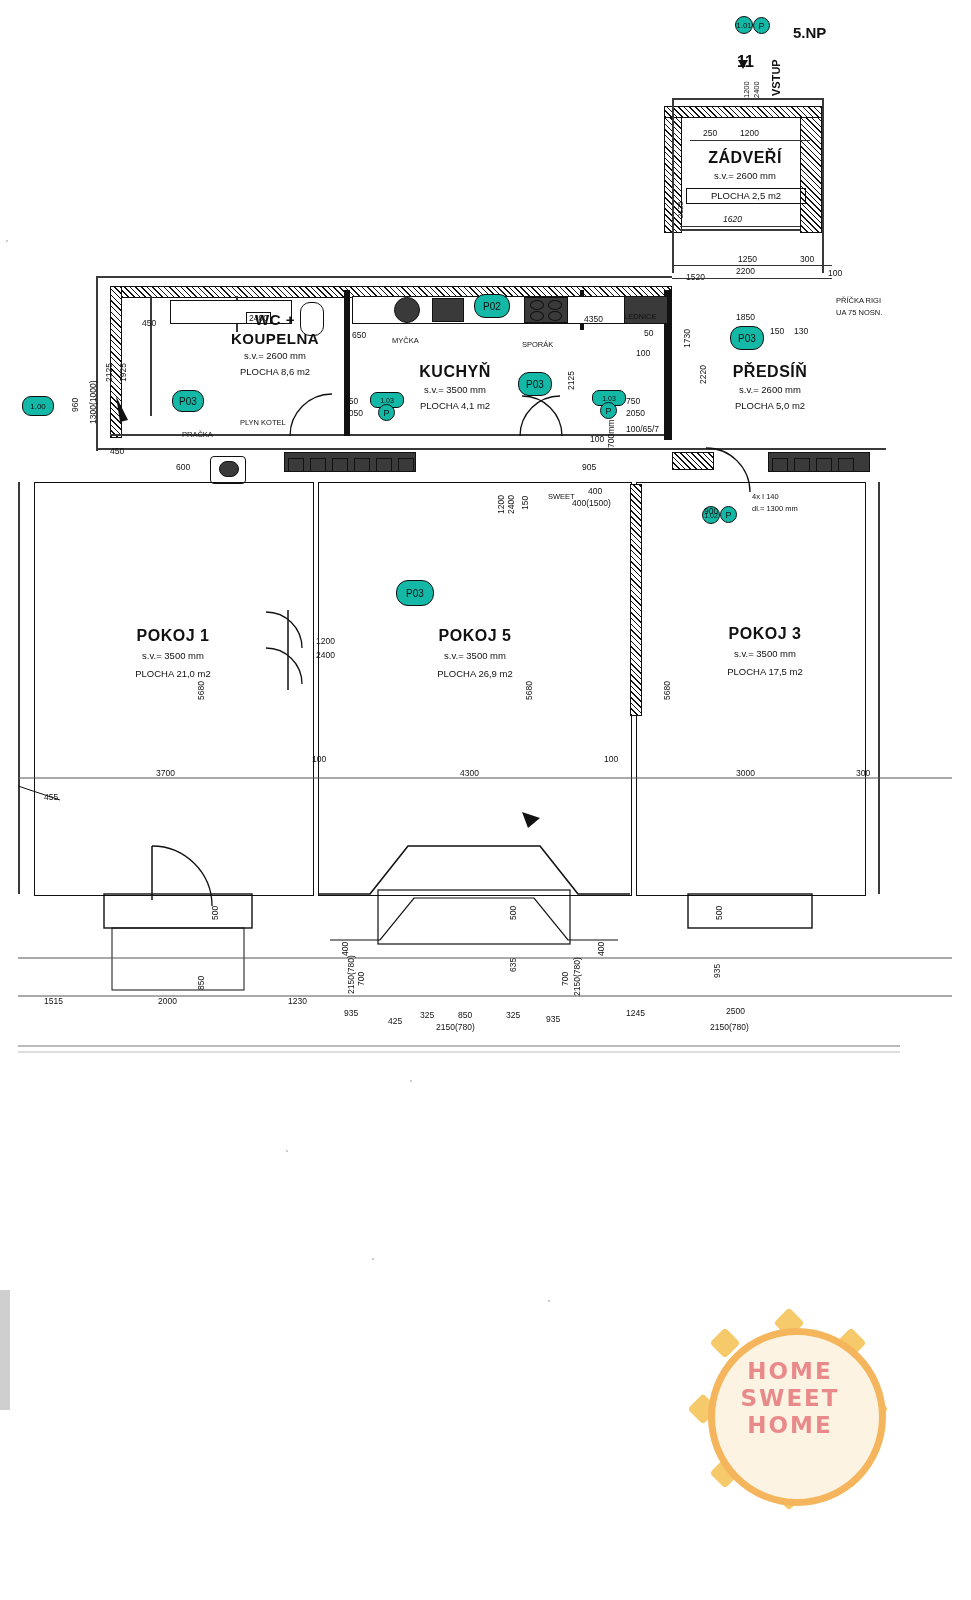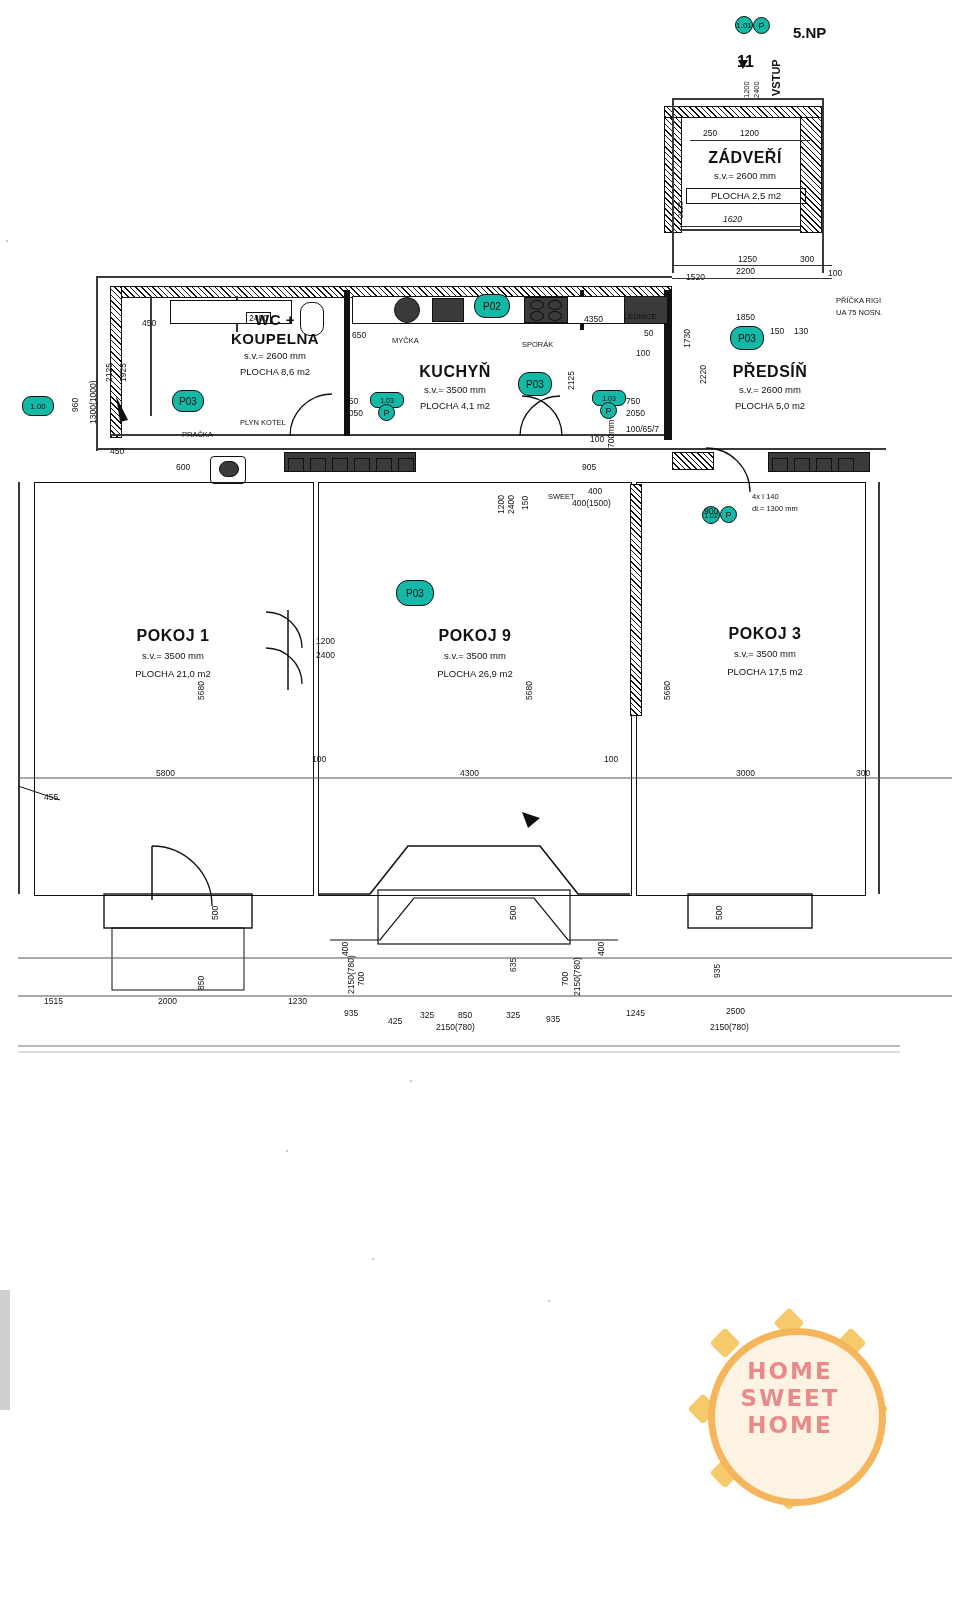--- a/index.html
+++ b/index.html
@@ -162,21 +162,21 @@
   <div class="room-box" style="left:34px;top:482px;width:278px;height:412px;"></div>
   <div class="room-box" style="left:318px;top:482px;width:312px;height:412px;"></div>
   <div class="room-box" style="left:636px;top:482px;width:228px;height:412px;"></div>
   <div class="thin" style="left:18px;top:482px;width:2px;height:412px;"></div>
   <div class="thin" style="left:878px;top:482px;width:2px;height:412px;"></div>
 
   <div class="lbl rm-name" style="left:58px;top:626px;width:230px;">POKOJ 1</div>
   <div class="lbl rm-sub" style="left:58px;top:650px;width:230px;">s.v.= 3500 mm</div>
   <div class="lbl rm-sub" style="left:58px;top:668px;width:230px;">PLOCHA 21,0 m2</div>
 
-  <div class="lbl rm-name" style="left:350px;top:626px;width:250px;">POKOJ 9</div>
+  <div class="lbl rm-name" style="left:350px;top:626px;width:250px;">POKOJ 5</div>
   <div class="lbl rm-sub" style="left:350px;top:650px;width:250px;">s.v.= 3500 mm</div>
   <div class="lbl rm-sub" style="left:350px;top:668px;width:250px;">PLOCHA 26,9 m2</div>
 
   <div class="lbl rm-name" style="left:660px;top:624px;width:210px;">POKOJ 3</div>
   <div class="lbl rm-sub" style="left:660px;top:648px;width:210px;">s.v.= 3500 mm</div>
   <div class="lbl rm-sub" style="left:660px;top:666px;width:210px;">PLOCHA 17,5 m2</div>
 
   <div class="thin" style="left:284px;top:452px;width:130px;height:18px;border:1.2px solid #111;"></div>
   <div class="thin" style="left:768px;top:452px;width:100px;height:18px;border:1.2px solid #111;"></div>
   <div class="hatch" style="left:630px;top:484px;width:10px;height:230px;"></div>
@@ -228,21 +228,21 @@
   <div class="dimv" style="left:606px;top:448px;">700mm</div>
   <div class="dim" style="left:626px;top:424px;">100/65/7</div>
   <div class="dim" style="left:588px;top:486px;">400</div>
   <div class="dim" style="left:572px;top:498px;">400(1500)</div>
 
   <div class="dimv" style="left:196px;top:700px;">5680</div>
   <div class="dimv" style="left:524px;top:700px;">5680</div>
   <div class="dimv" style="left:662px;top:700px;">5680</div>
   <div class="dim" style="left:316px;top:636px;">1200</div>
   <div class="dim" style="left:316px;top:650px;">2400</div>
-  <div class="dim" style="left:156px;top:768px;">5800</div>
+  <div class="dim" style="left:156px;top:768px;">3700</div>
   <div class="dim" style="left:312px;top:754px;">100</div>
   <div class="dim" style="left:460px;top:768px;">4300</div>
   <div class="dim" style="left:604px;top:754px;">100</div>
   <div class="dim" style="left:736px;top:768px;">3000</div>
   <div class="dim" style="left:856px;top:768px;">300</div>
   <div class="dim" style="left:44px;top:792px;">455</div>
 
   <div class="dimv" style="left:210px;top:920px;">500</div>
   <div class="dimv" style="left:196px;top:990px;">850</div>
   <div class="dimv" style="left:508px;top:920px;">500</div>

